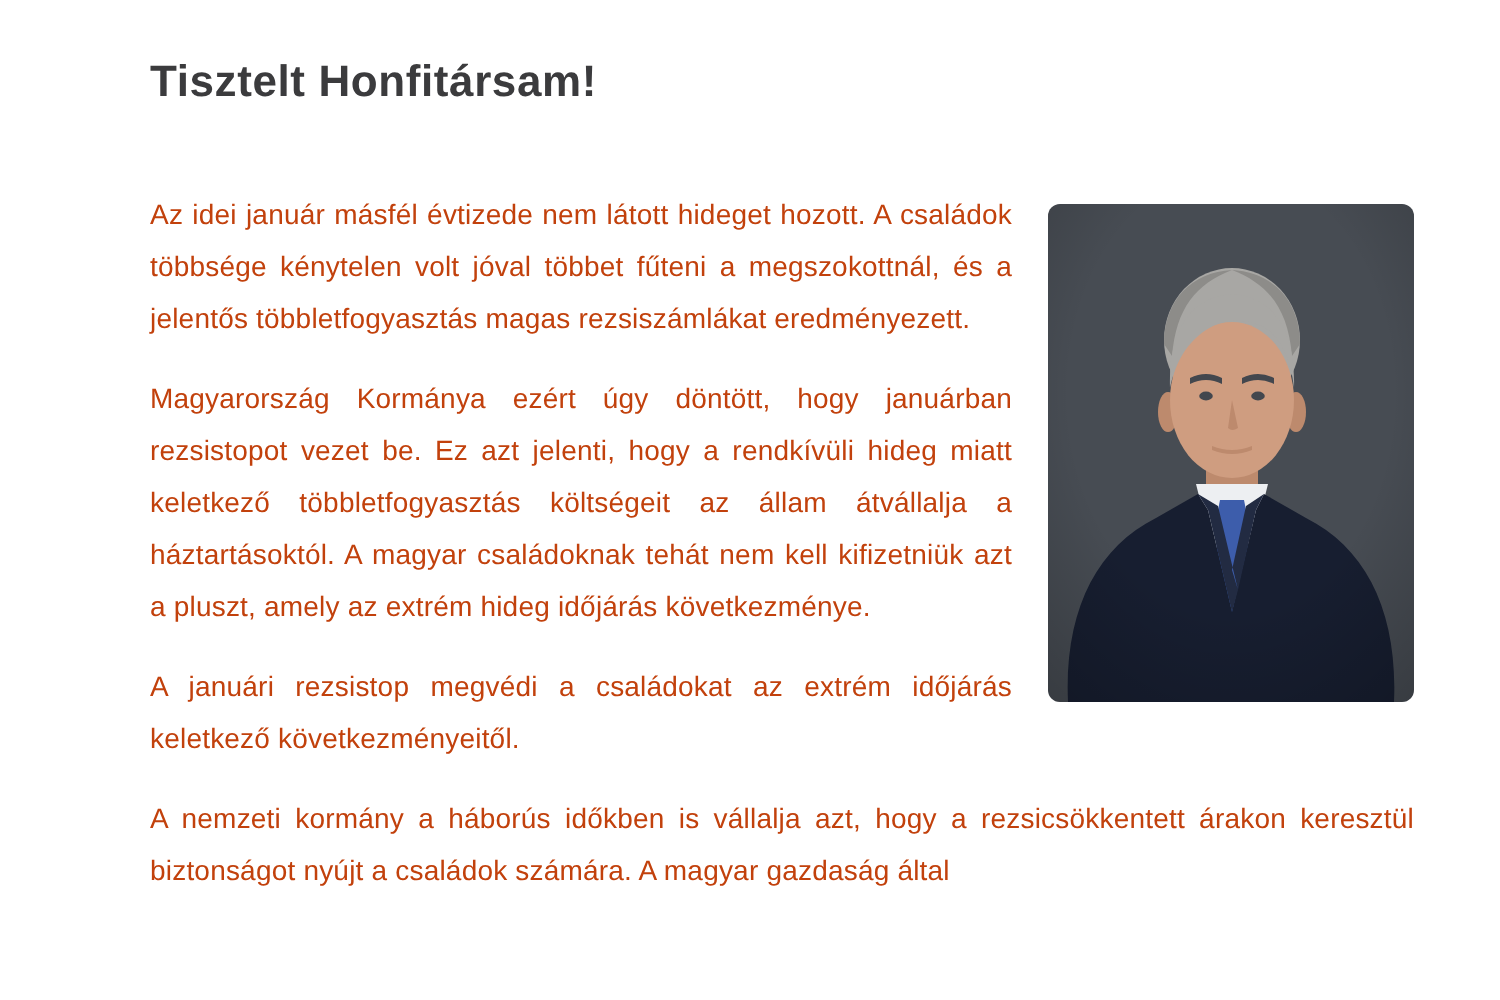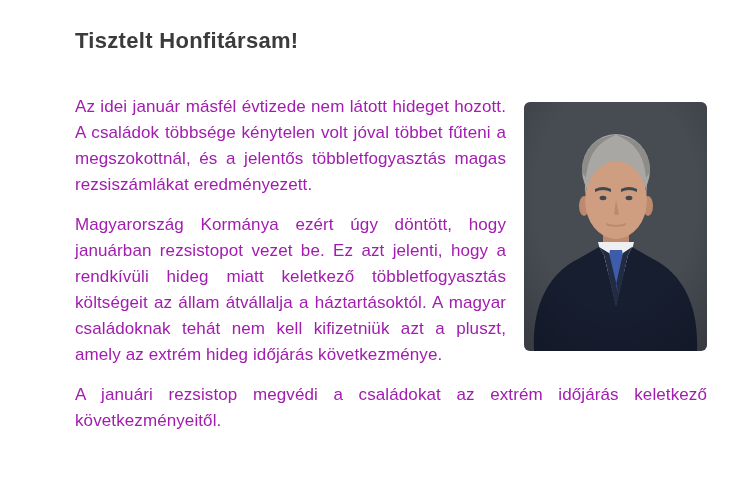--- a/index.html
+++ b/index.html
@@ -17,23 +17,23 @@
   .page-title {
     margin: 0 0 40px 0;
     font-size: 22px;
     line-height: 26px;
     font-weight: bold;
     letter-spacing: 0.3px;
     color: #3b3b3d;
   }
   .content p {
     margin: 0 0 14px 0;
-    font-size: 17px;
+    font-size: 14px;
     line-height: 26px;
-    color: #a21caf;
+    color: #c2410c;
     text-align: justify;
     letter-spacing: 0.1px;
   }
   .portrait {
     float: right;
     width: 183px; height: 249px;
     margin: 8px 0 14px 18px;
     border-radius: 6px;
     overflow: hidden;
   }
@@ -85,15 +85,16 @@
         <path d="M92 98 L90 112 Q92 114 95 112 Z" fill="#bd8a6d"></path>
         <path d="M82 121 Q92 125 102 121 L102 123 Q92 127 82 123 Z" fill="#bd8a6d"></path>
 
         <rect x="0" y="0" width="183" height="249" fill="url(#vignette)"></rect>
       </svg>
     </figure>
 
     <p>Az idei január másfél évtizede nem látott hideget hozott. A családok többsége kénytelen volt jóval többet fűteni a megszokottnál, és a jelentős többletfogyasztás magas rezsiszámlákat eredményezett.</p>
     <p>Magyarország Kormánya ezért úgy döntött, hogy januárban rezsistopot vezet be. Ez azt jelenti, hogy a rendkívüli hideg miatt keletkező többletfogyasztás költségeit az állam átvállalja a háztartásoktól. A magyar családoknak tehát nem kell kifizetniük azt a pluszt, amely az extrém hideg időjárás következménye.</p>
     <p>A januári rezsistop megvédi a családokat az extrém időjárás keletkező következményeitől.</p>
+    <p>A nemzeti kormány a háborús időkben is vállalja azt, hogy a rezsicsökkentett árakon keresztül biztonságot nyújt a családok számára. A magyar gazdaság által</p>
 
   </div>
 </div>
 
 </body></html>

